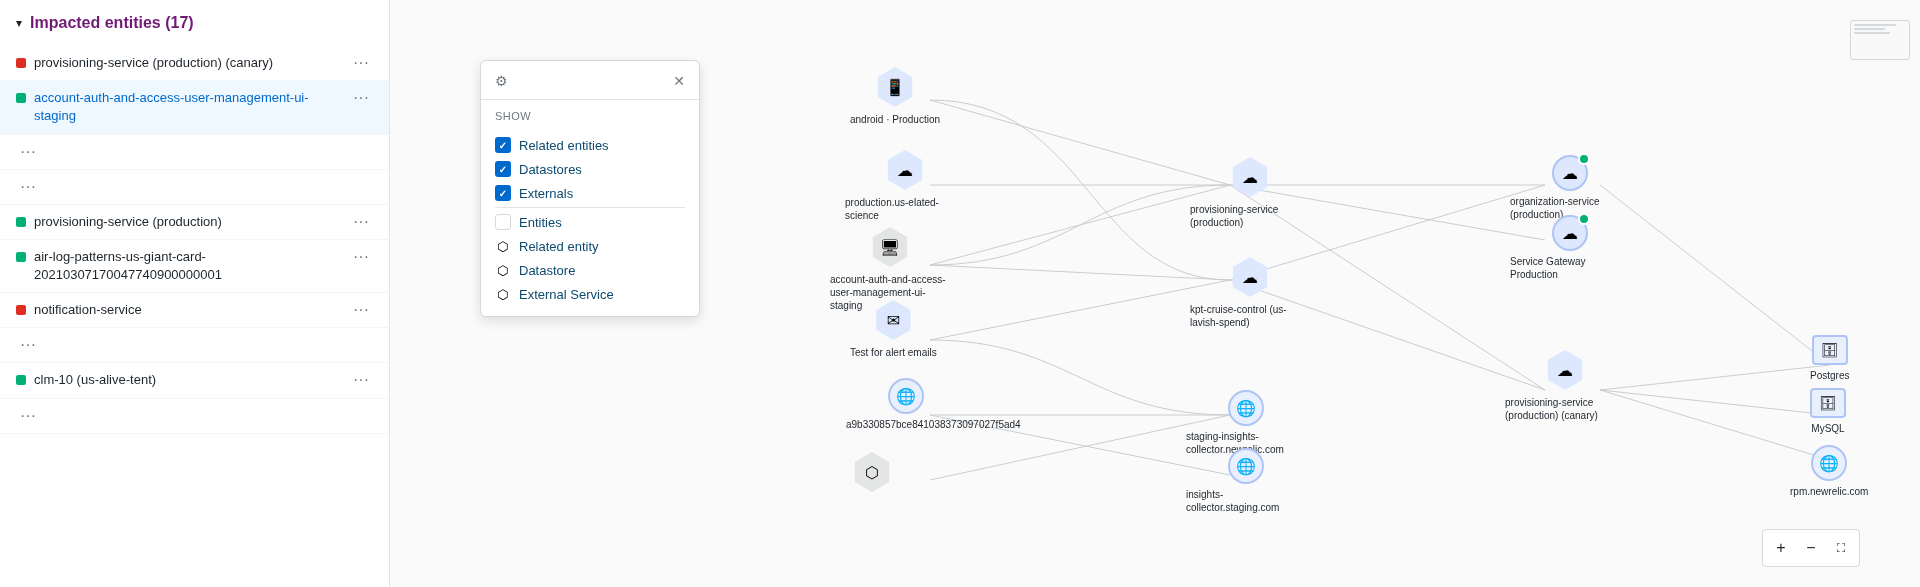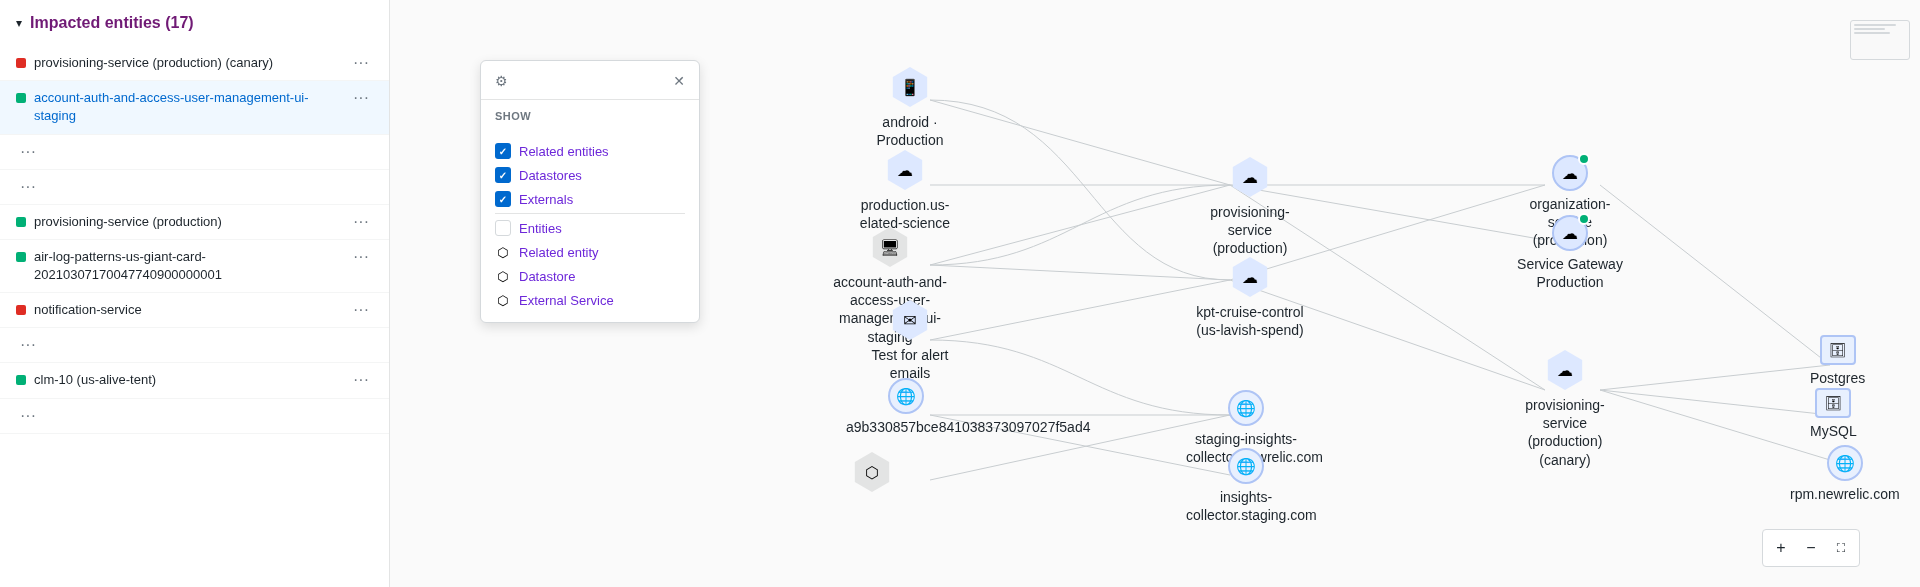--- a/index.html
+++ b/index.html
@@ -118,25 +118,25 @@
     }
     .filter-close {
       font-size: 14px;
       color: #6e7780;
       cursor: pointer;
     }
 
     .filter-section { padding: 10px 14px; }
     .filter-section-title {
       font-size: 11px;
-      font-weight: 700;
+      font-weight: 400;
       color: #6e7780;
       text-transform: uppercase;
       letter-spacing: 0.5px;
-      margin-bottom: 17px;
+      margin-bottom: 11px;
     }
 
     .filter-item {
       display: flex;
       align-items: center;
       gap: 8px;
       padding: 4px 0;
       cursor: pointer;
     }
 
@@ -159,21 +159,21 @@
       width: 16px;
       height: 16px;
       background: transparent;
       border: 1.5px solid #d5d9dc;
       border-radius: 3px;
       flex-shrink: 0;
     }
 
     .filter-label {
       font-size: 13px;
-      color: #6d28d9;
+      color: #0c4a6e;
     }
 
     .divider { height: 1px; background: #e3e4e4; margin: 2px 0; }
 
     .filter-item-icon {
       width: 16px;
       height: 16px;
       display: flex;
       align-items: center;
       justify-content: center;
@@ -202,23 +202,22 @@
       clip-path: polygon(50% 0%, 93% 25%, 93% 75%, 50% 100%, 7% 75%, 7% 25%);
       display: flex;
       align-items: center;
       justify-content: center;
     }
     .hex-shape.gray { background: #e3e4e4; }
     .hex-shape.blue { background: #dde8ff; }
     .hex-icon { font-size: 16px; }
 
     .node-label {
-      font-size: 14px;
+      font-size: 10px;
       color: #1d252c;
-      text-align: center;
       max-width: 120px;
       line-height: 1.3;
     }
 
     .node-dot {
       width: 12px;
       height: 12px;
       border-radius: 50%;
       background: #01b076;
       border: 2px solid #fff;

